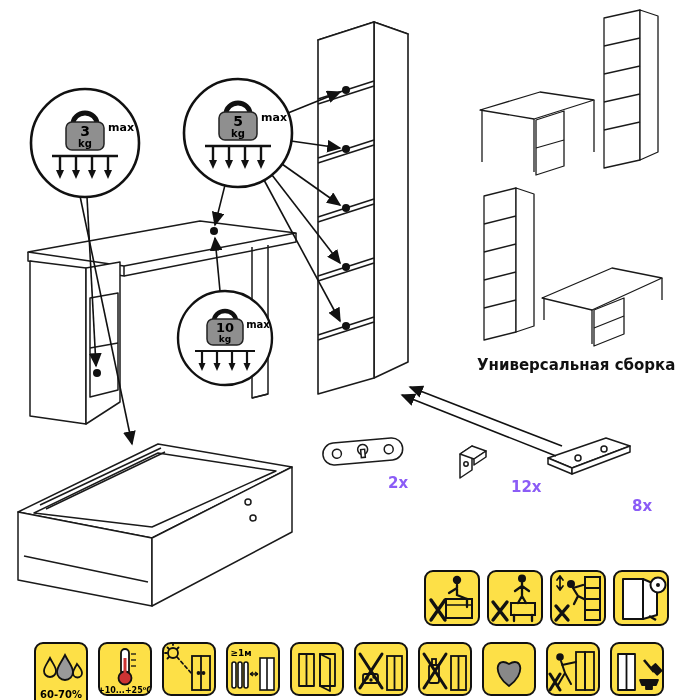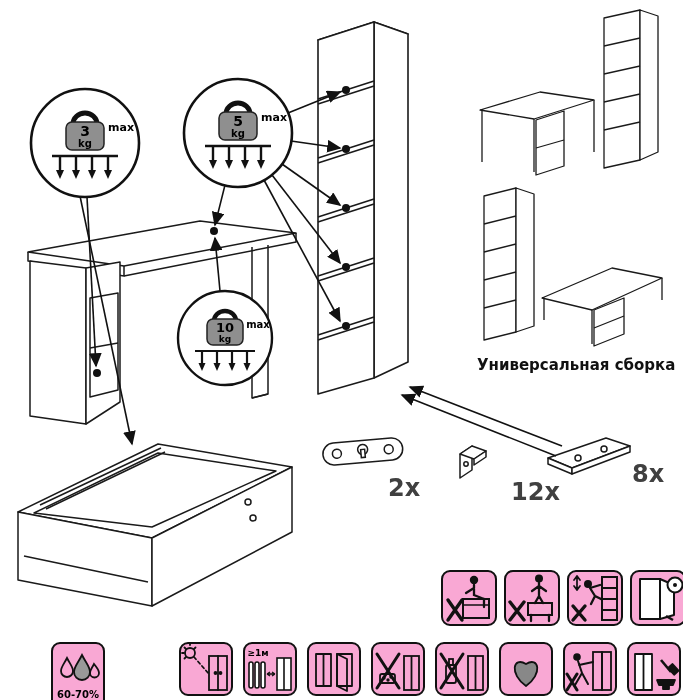--- a/index.html
+++ b/index.html
@@ -1,23 +1,23 @@
 <!DOCTYPE html>
 <html><head>
 <meta charset="utf-8">
 <style>
   html,body{margin:0;padding:0;background:#fff;}
   #canvas{position:relative;width:683px;height:700px;background:#fff;overflow:hidden;
           font-family:"DejaVu Sans",sans-serif;color:#111;}
   .abs{position:absolute;}
   svg{display:block;}
   .wcircle{position:absolute;}
-  .sq{position:absolute;border:2px solid #111;border-radius:9px;background:#f9a8d4;
-      display:flex;align-items:center;justify-content:center;box-sizing:border-box;margin-left:17px;}
-  .qty{position:absolute;font-weight:700;font-size:24px;color:#404040;}
+  .sq{position:absolute;border:2px solid #111;border-radius:9px;background:#fde047;
+      display:flex;align-items:center;justify-content:center;box-sizing:border-box;}
+  .qty{position:absolute;font-weight:700;font-size:15px;color:#8b5cf6;}
   #caption{position:absolute;font-weight:700;font-size:15px;color:#111;white-space:nowrap;}
 </style>
 </head>
 <body>
 
 <div id="canvas">
 
   <svg class="abs" style="left:0;top:0" width="683" height="700" viewBox="0 0 683 700">
     <defs>
       <marker id="arr" markerWidth="10" markerHeight="8" refX="8" refY="4" orient="auto">
@@ -203,21 +203,21 @@
       <path d="M23.5 75 L30.5 75 L27 83 Z"></path>
         <path d="M38.5 75 L45.5 75 L42 83 Z"></path>
       <path d="M53.5 75 L60.5 75 L57 83 Z"></path>
         <path d="M68.5 75 L75.5 75 L72 83 Z"></path>
     </g>
   </svg>
 
   <div id="caption" style="left:477px;top:356px">Универсальная сборка</div>
   <div class="qty" style="left:388px;top:474px">2x</div>
   <div class="qty" style="left:511px;top:478px">12x</div>
-  <div class="qty" style="left:632px;top:460px">8x</div>
+  <div class="qty" style="left:632px;top:497px">8x</div>
 
   <div class="sq" style="left:424px;top:570px;width:56px;height:56px">
     <svg width="52" height="52" viewBox="0 0 52 52">
       <g stroke="#111" fill="none" stroke-width="2.3" stroke-linecap="round">
         <circle cx="31" cy="8" r="4.2" fill="#111" stroke="none"></circle>
         <path d="M31 13 V23 L41 27 M31 16 L23 21 M41 27 L41 35"></path>
         <rect x="20" y="27" width="26" height="19" stroke-width="2"></rect>
         <line x1="20" y1="33" x2="46" y2="33" stroke-width="1.5"></line>
         <path d="M5 28 L19 48 M19 28 L5 48" stroke-width="3.4"></path>
       </g>
@@ -268,20 +268,33 @@
     <svg width="50" height="50" viewBox="0 0 50 50">
       <g stroke="#111" fill="none" stroke-width="1.8">
         <path d="M14 6 C11 12 8 15 8 19 a6 6 0 0 0 12 0 C20 15 17 12 14 6 Z"></path>
         <path d="M29 3 C25 11 21 15 21 20 a8 8 0 0 0 16 0 C37 15 33 11 29 3 Z" fill="#999"></path>
         <path d="M41 12 C39 16 37 18 37 21 a4.5 4.5 0 0 0 9 0 C46 18 44 16 41 12 Z"></path>
       </g>
       <text x="25" y="46" text-anchor="middle" font-size="10" font-weight="bold">60-70%</text>
     </svg>
   </div>
 
+  <div class="sq" style="left:98px;top:642px;width:54px;height:54px">
+    <svg width="50" height="50" viewBox="0 0 50 50">
+      <g stroke="#111" fill="#fff" stroke-width="1.8">
+        <rect x="21" y="5" width="8" height="26" rx="4"></rect>
+        <circle cx="25" cy="34" r="6.5" fill="#c33"></circle>
+        <line x1="25" y1="30" x2="25" y2="14" stroke="#c33" stroke-width="3"></line>
+        <line x1="31" y1="10" x2="36" y2="10" stroke-width="1.3"></line>
+        <line x1="31" y1="16" x2="36" y2="16" stroke-width="1.3"></line>
+        <line x1="31" y1="22" x2="36" y2="22" stroke-width="1.3"></line>
+      </g>
+      <text x="25" y="49" text-anchor="middle" font-size="8" font-weight="bold">+10...+25⁰С</text>
+    </svg>
+  </div>
 
   <div class="sq" style="left:162px;top:642px;width:54px;height:54px">
     <svg width="50" height="50" viewBox="0 0 50 50">
       <g stroke="#111" fill="none" stroke-width="1.8" stroke-linecap="round">
         <circle cx="9" cy="9" r="5"></circle>
         <path d="M9 1 V-1 M1 9 H3 M3.5 3.5 L5 5 M14.5 3.5 L13 5 M3.5 14.5 L5 13"></path>
         <line x1="13" y1="13" x2="28" y2="30" stroke-dasharray="3 3"></line>
         <rect x="28" y="12" width="18" height="34"></rect>
         <line x1="37" y1="12" x2="37" y2="46"></line>
         <circle cx="34.5" cy="29" r="1" fill="#111"></circle>

